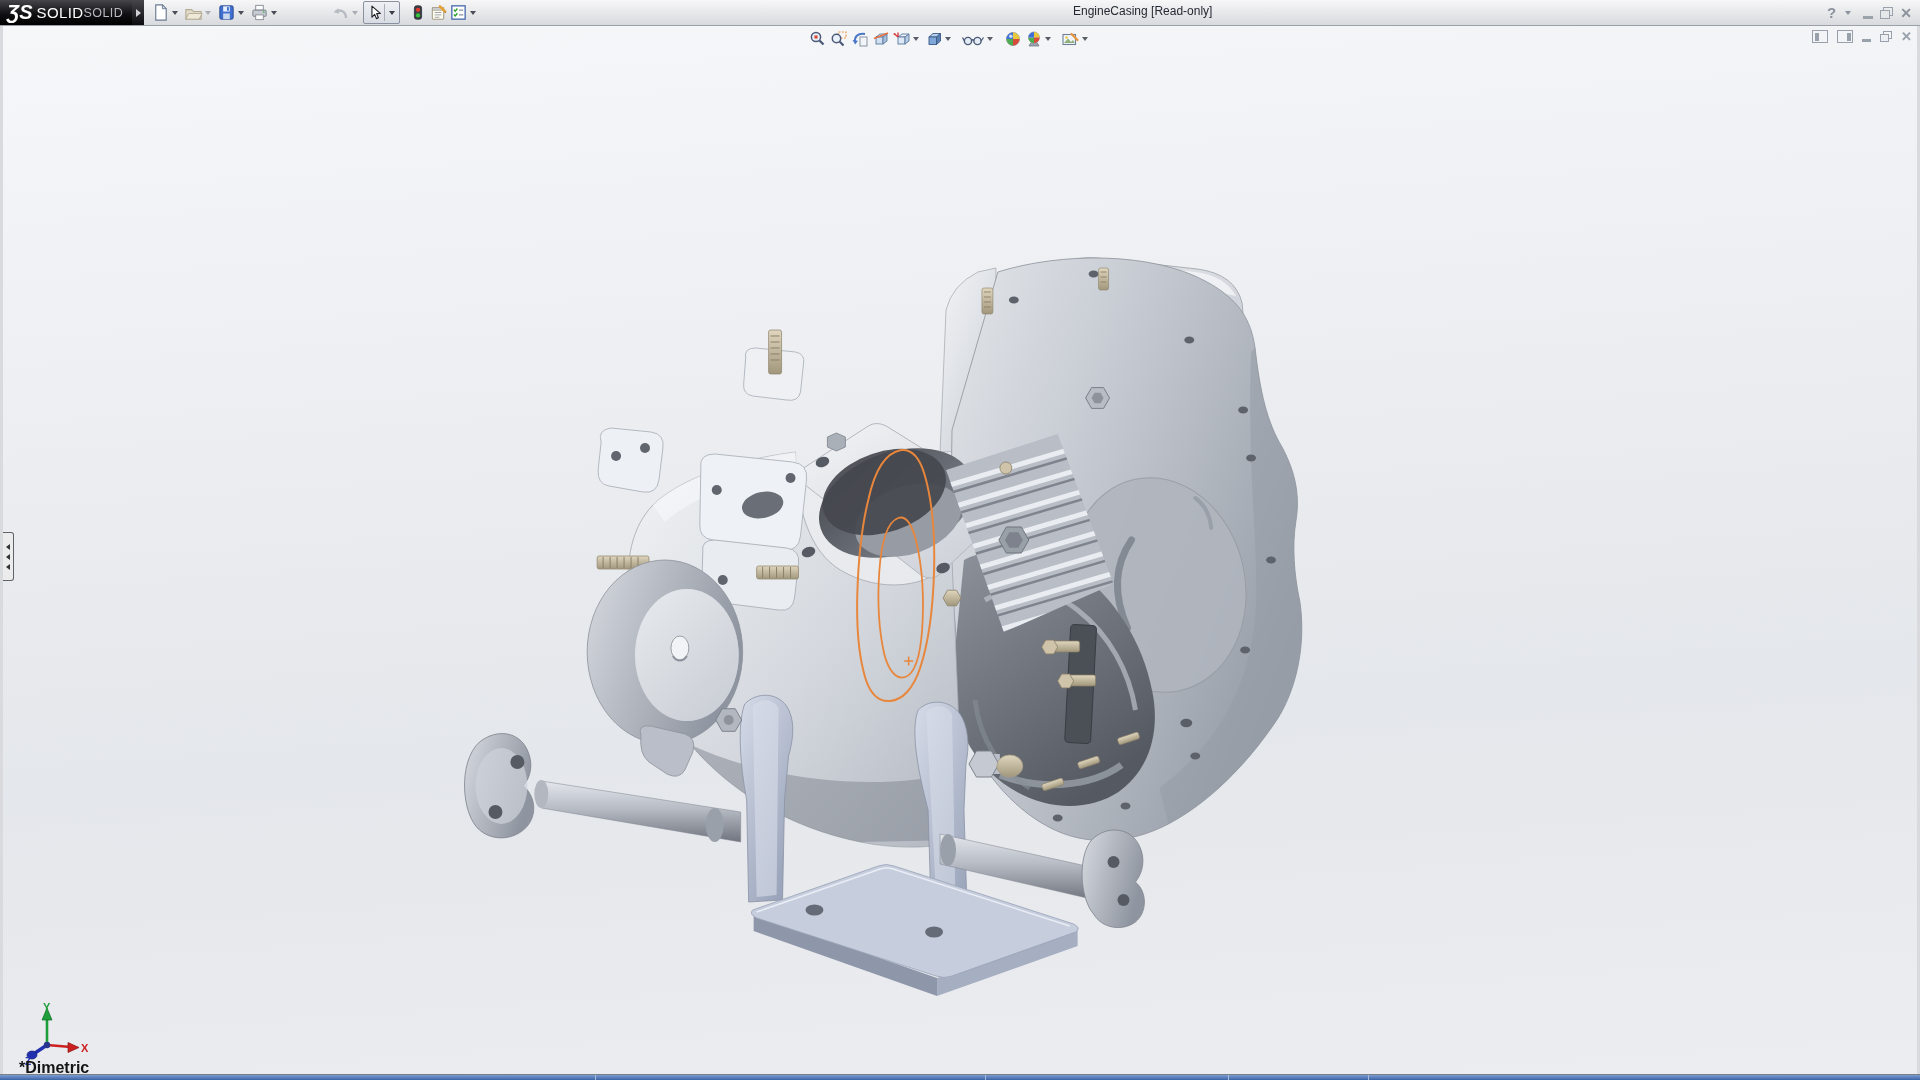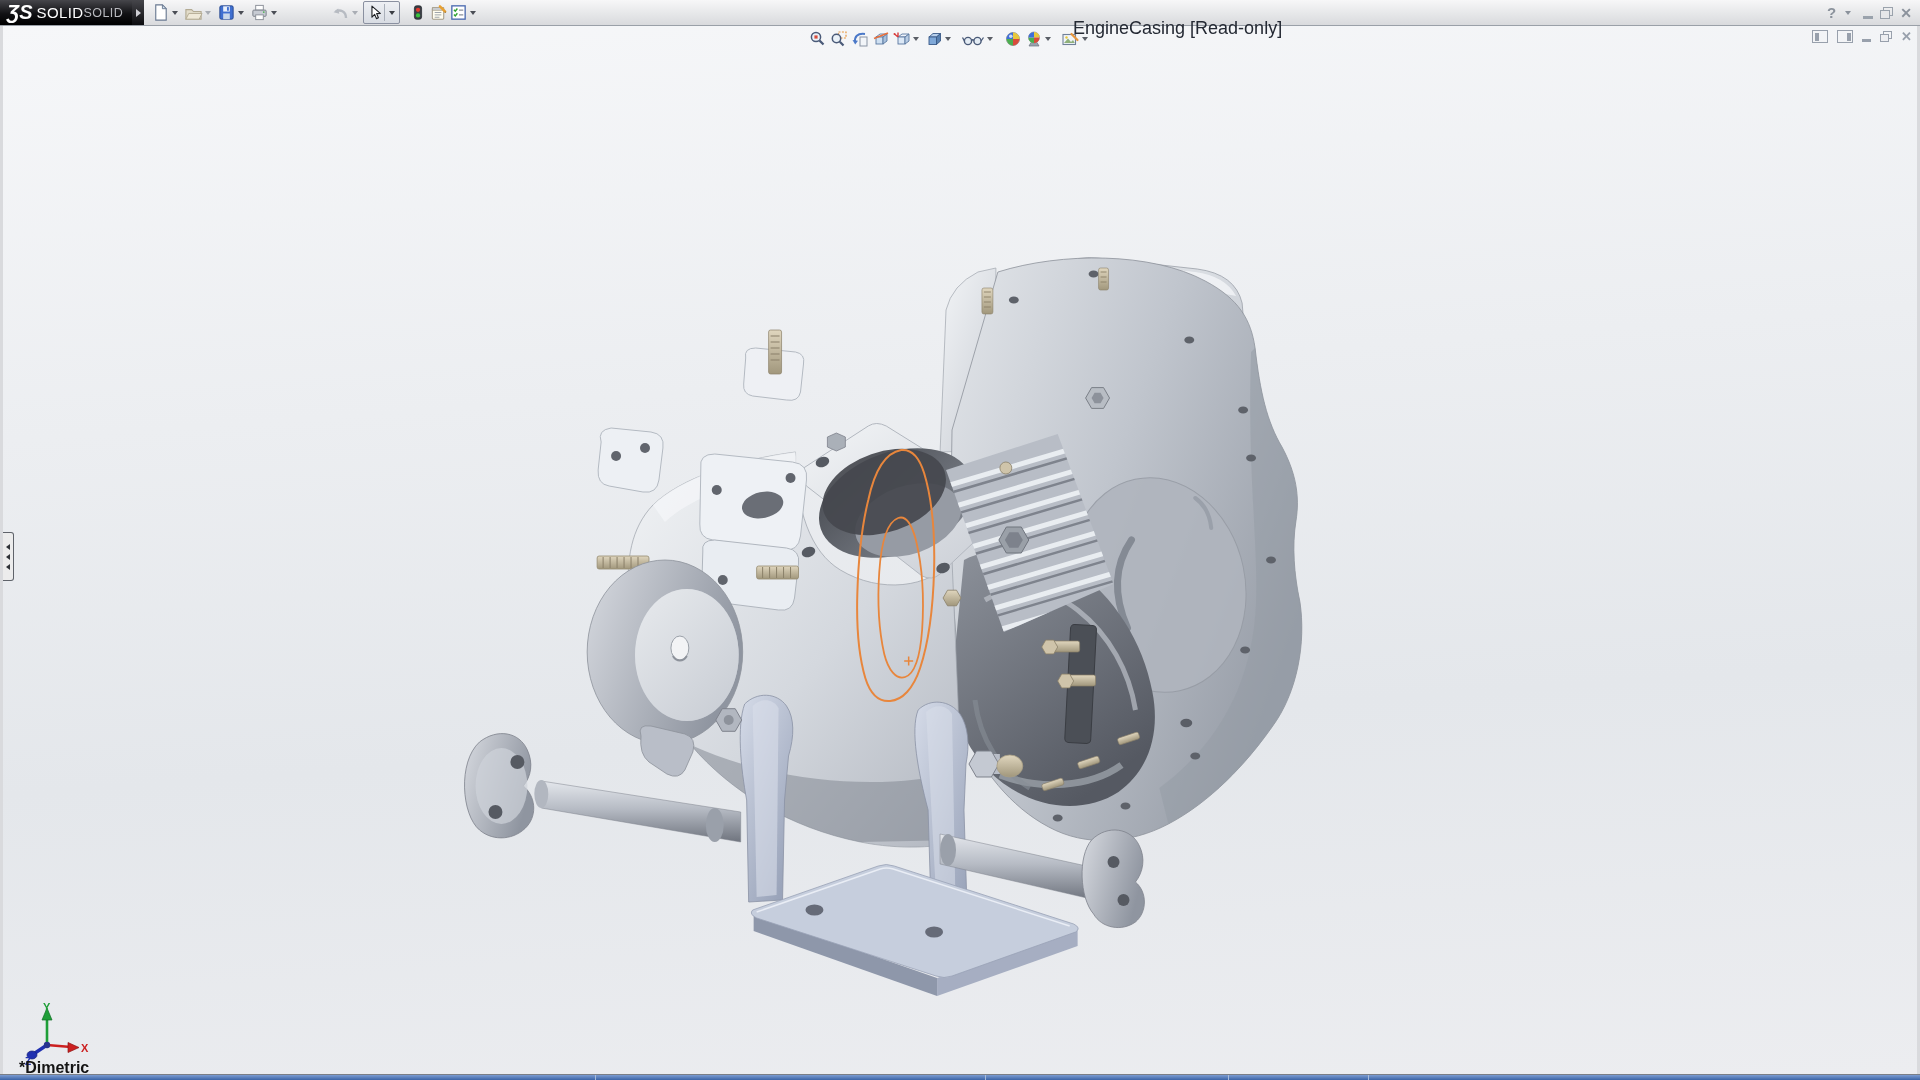--- a/index.html
+++ b/index.html
@@ -23,21 +23,21 @@
   .icon-btn{width:20px;height:21px;display:flex;align-items:center;justify-content:center;cursor:pointer;flex:none}
   .caret{width:0;height:0;border-left:3.5px solid transparent;border-right:3.5px solid transparent;
     border-top:4px solid #4a4d55;margin:0 5px 0 2px;cursor:pointer;flex:none}
   .caret.dis{border-top-color:#a9adb4}
   .spacer48{width:48px;flex:none}
   .sel-box{display:flex;align-items:center;height:21px;border:1px solid #8a90a0;
     background:linear-gradient(#eef0f4,#d8dce3);border-radius:2px;margin-right:8px;cursor:pointer}
   .sel-box .caret{margin:0 4px;border-top-color:#3a3d44}
   .sel-box .divider{width:1px;height:17px;background:#aab0ba}
   
-  .wtitle{position:absolute;left:1073px;top:18px;font-size:18px;color:#242933}
+  .wtitle{position:absolute;left:1073px;top:4px;font-size:12px;color:#242933}
   
   .winctl{position:absolute;right:8px;top:0;height:25px;display:flex;align-items:center;gap:7px}
   .wc{color:#8b929c;cursor:pointer;display:flex;align-items:center;justify-content:center;height:20px}
   .wc.q{font-size:15px;font-weight:bold}
   .wc .minbar{width:10px;height:3px;background:#9aa2ac;margin-top:9px}
   .restore{position:relative;width:13px;height:12px}
   .restore i{position:absolute;border:1.5px solid #9aa2ac;background:transparent;display:block}
   .restore .b1{width:8px;height:7px;left:3px;top:0}
   .restore .b2{width:8px;height:7px;left:0;top:3px;background:#e6e7e9}
   .wc.x{font-size:14px;font-weight:bold}

